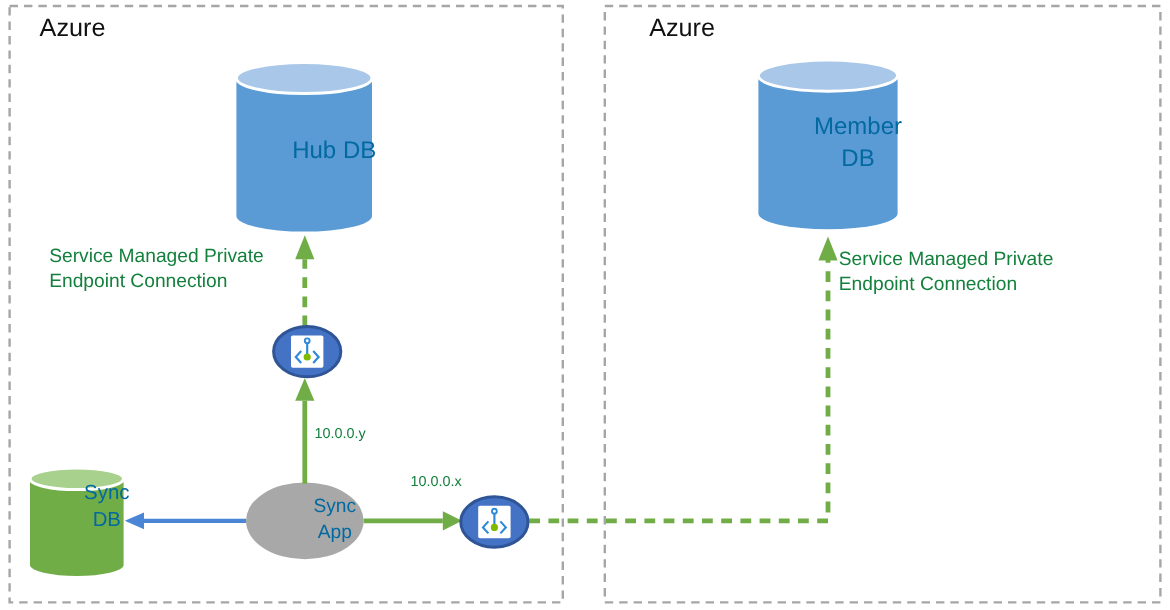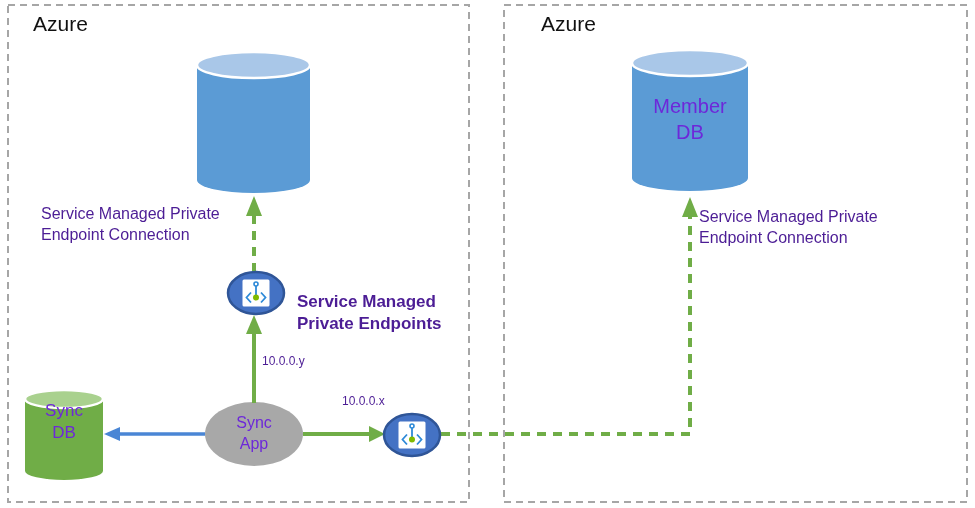--- a/index.html
+++ b/index.html
@@ -14,31 +14,32 @@
     background: #ffffff;
     overflow: hidden;
   }
   #shapes {
     position: absolute;
     left: 0; top: 0;
   }
   .label {
     position: absolute;
     white-space: pre-line;
-    color: #4c1d95;
+    color: #15803d;
     line-height: 1.32;
   }
   .region-title {
     font-size: 21px;
     color: #111111;
     text-align: right;
   }
   .node-label {
-    color: #6d28d9;
+    color: #0369a1;
     text-align: center;
+    margin-left: 25px;
   }
   .conn-text {
     font-size: 16px;
   }
   .bold-text {
     font-size: 17px;
     font-weight: bold;
   }
   .ip-text {
     font-size: 12px;
@@ -113,29 +114,28 @@
       <line x1="0" y1="-7" x2="0" y2="2.5" stroke="#2E8AD8" stroke-width="1.8"></line>
       <circle cx="0" cy="4.5" r="3" fill="#7FBA00"></circle>
       <polyline points="-5,-0.5 -9.5,4.5 -5,9.5" fill="none" stroke="#2E8AD8" stroke-width="1.8"></polyline>
       <polyline points="5,-0.5 9.5,4.5 5,9.5" fill="none" stroke="#2E8AD8" stroke-width="1.8"></polyline>
     </g>
   </svg>
 
   <div class="label region-title" style="left:33px; top:10px;">Azure</div>
   <div class="label region-title" style="left:541px; top:10px;">Azure</div>
 
+  <div class="label node-label" style="left:197px; top:113px; width:113px; font-size:20px;">Hub DB</div>
   <div class="label node-label" style="left:632px; top:93px; width:116px; font-size:20px;">Member
 DB</div>
   <div class="label node-label" style="left:25px; top:400px; width:78px; font-size:17px;">Sync
 DB</div>
   <div class="label node-label" style="left:206px; top:412px; width:96px; font-size:16px;">Sync
 App</div>
 
   <div class="label conn-text" style="left:41px; top:203px;">Service Managed Private
 Endpoint Connection</div>
   <div class="label conn-text" style="left:699px; top:206px;">Service Managed Private
 Endpoint Connection</div>
-  <div class="label bold-text" style="left:297px; top:291px;">Service Managed
-Private Endpoints</div>
   <div class="label ip-text" style="left:262px; top:354px;">10.0.0.y</div>
   <div class="label ip-text" style="left:314px; top:394px;margin-left:28px;">10.0.0.x</div>
 
 </div>
 
 </body></html>

